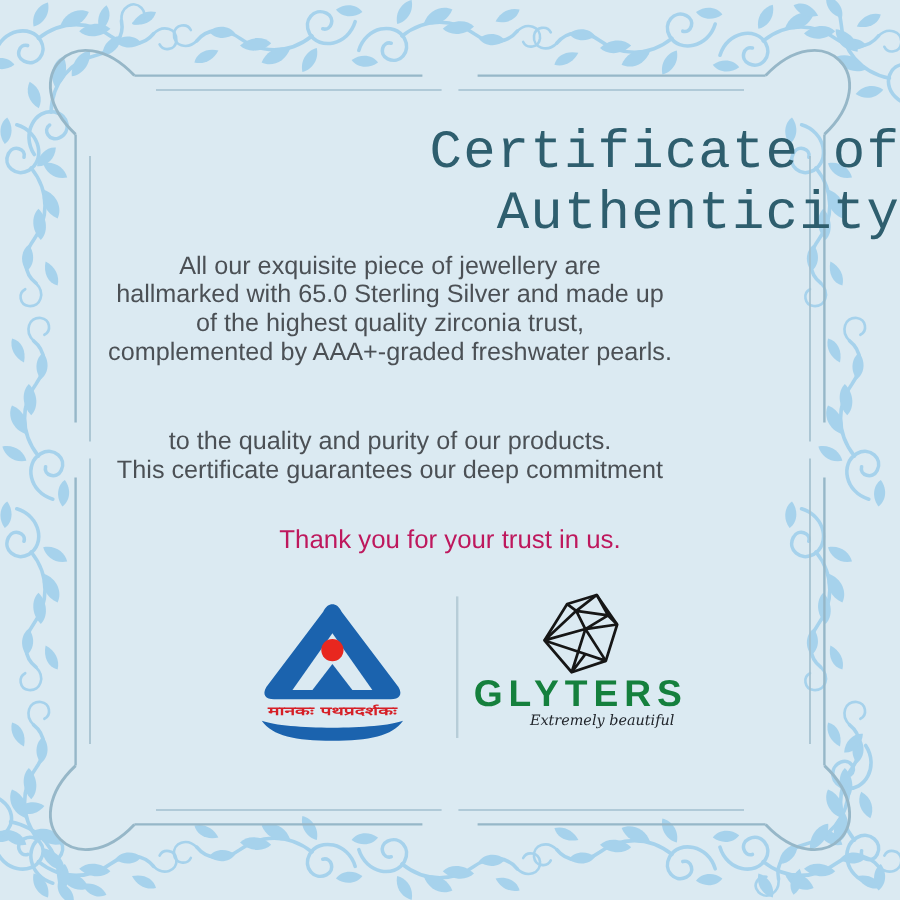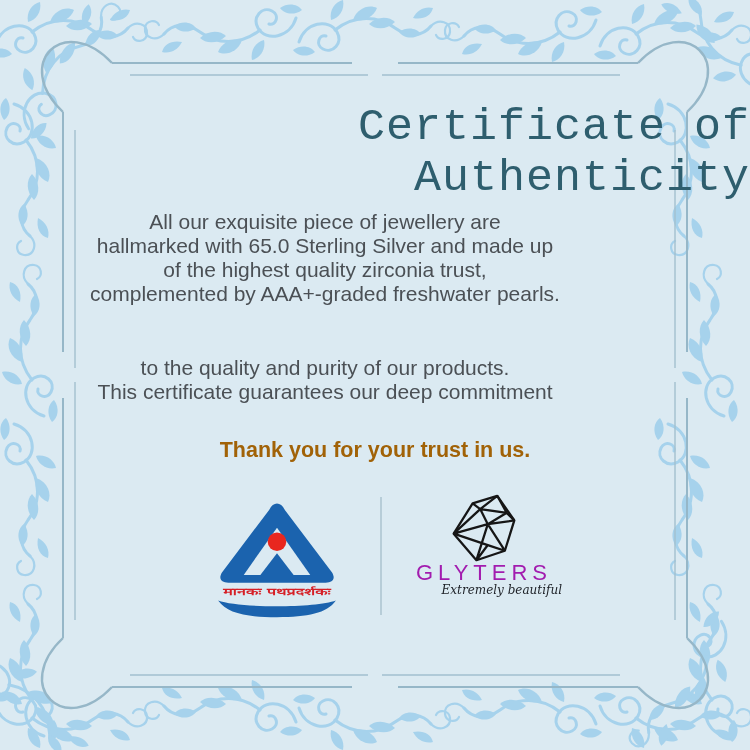--- a/index.html
+++ b/index.html
@@ -25,37 +25,37 @@
     font-family:Liberation Mono, monospace;
     font-size:45px;letter-spacing:1px;
     color:#2e5e6e;
   }
   .body-block{position:absolute;left:0;width:650px;text-align:center;color:#4b5055;}
   .body-block .line{font-size:21px;line-height:24px;}
   .p1{top:210px;}
   .p2{top:356px;}
   .thanks{
     position:absolute;left:0;top:438px;width:750px;text-align:center;
-    font-size:21.5px;font-weight:bold;color:#a16207;
+    font-size:21.5px;font-weight:normal;color:#be185d;
   }
 
   .logo-row{position:absolute;left:0;top:490px;width:662px;height:135px;}
   .bis-logo{position:absolute;left:213px;top:8px;width:128px;height:122px;}
   .logo-divider{
     position:absolute;left:380px;top:7px;width:2px;height:118px;
     background:#b7cdd8;
   }
   .brand{position:absolute;left:392px;top:0;width:184px;text-align:center;}
   .diamond-wrap{width:84px;height:72px;margin:2px auto 0 auto;}
   .wordmark{
     font-family:"Liberation Sans", sans-serif;
-    font-weight:400;
-    font-size:22px;
+    font-weight:700;
+    font-size:31px;
     letter-spacing:5px;
-    color:#a21caf;
+    color:#15803d;
     margin-top:-4px;
     white-space:nowrap;
   }
   .tagline{
     font-family:"DejaVu Serif", serif;
     font-style:italic;
     font-size:12px;
     color:#20242a;
     text-align:right;
     padding-right:14px;

